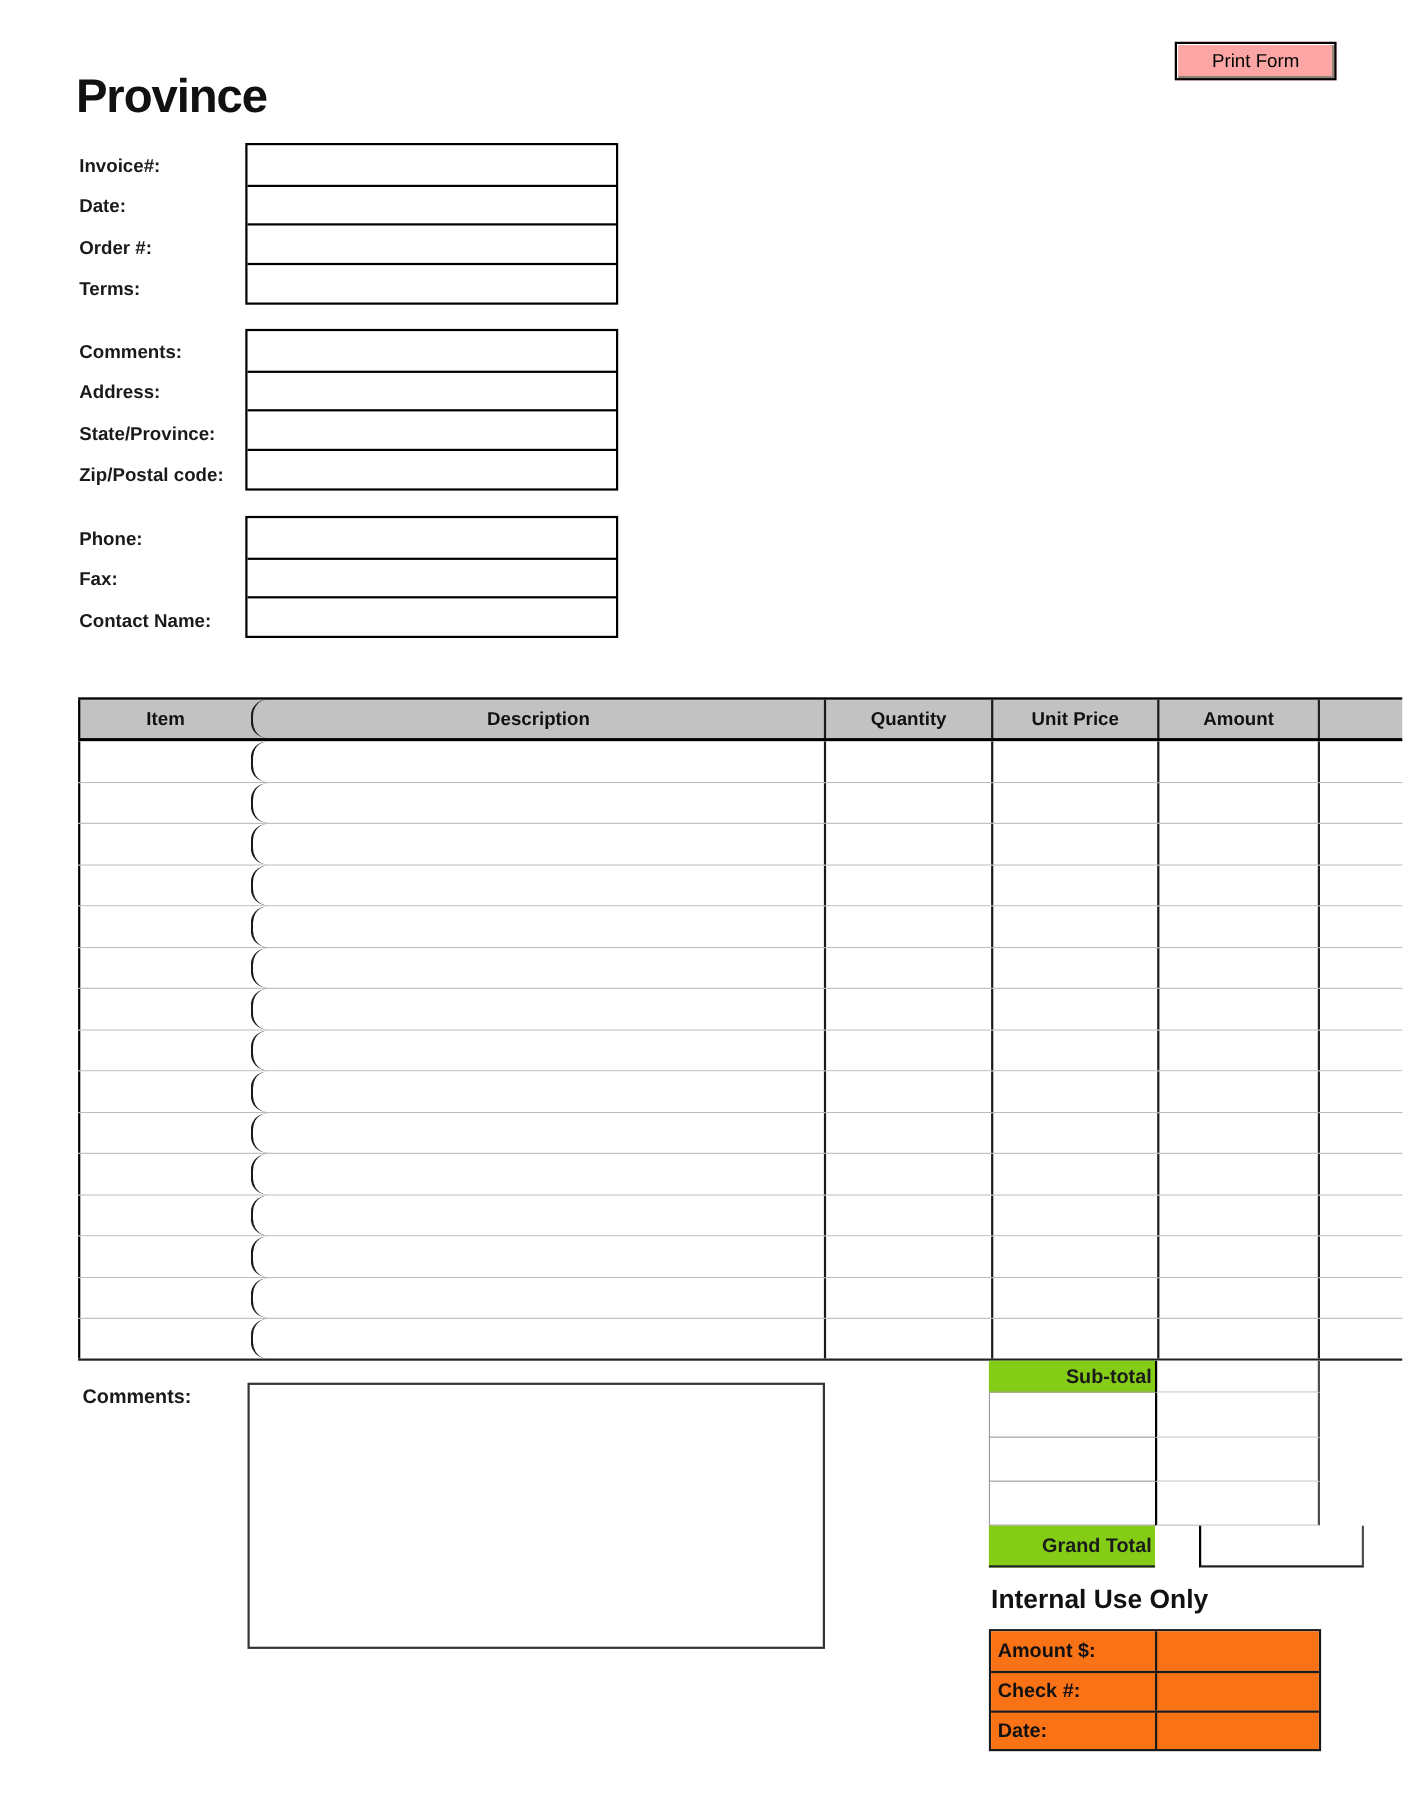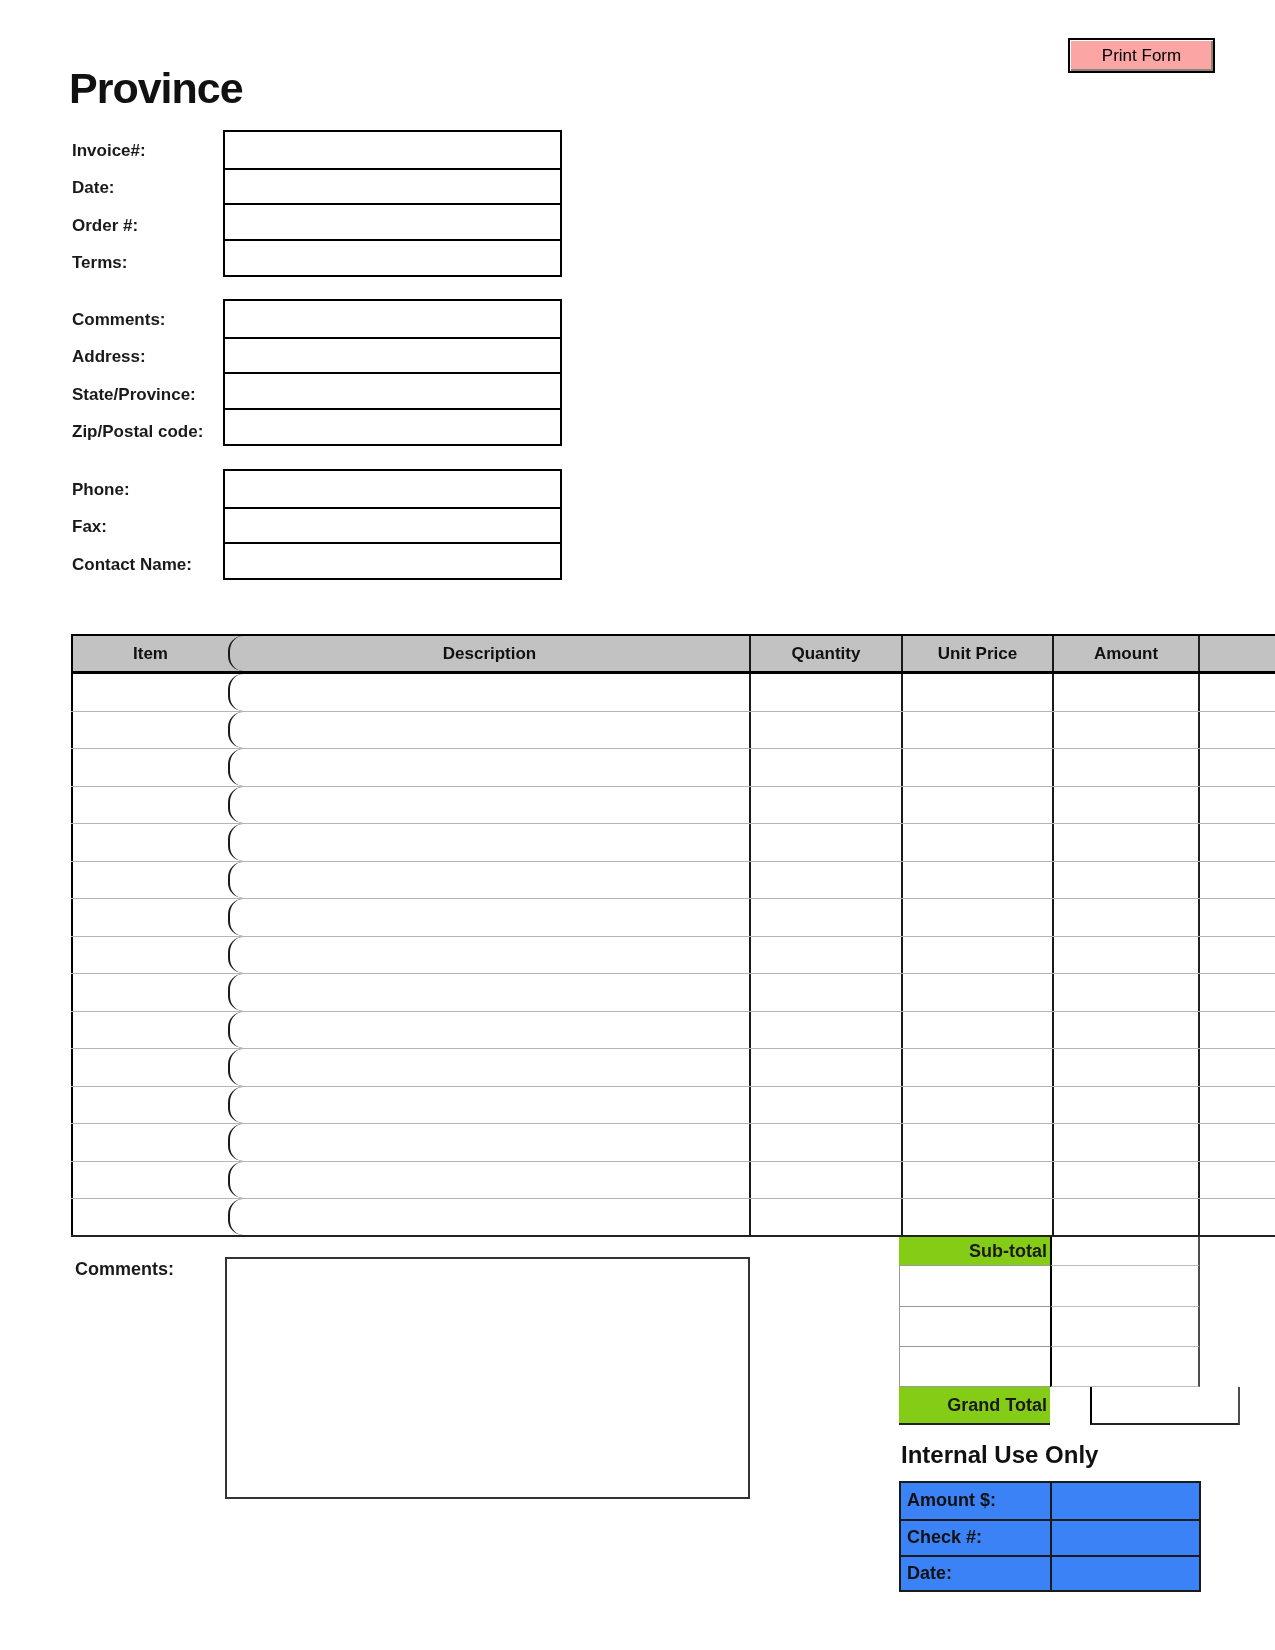--- a/index.html
+++ b/index.html
@@ -51,21 +51,21 @@
   .tot-label.gray.sub { border-bottom:1px solid #999; }
 
   
   .comments-label { position:absolute; left:75px; top:1259px; font-size:18px; font-weight:bold; }
   .comments-box { position:absolute; left:225px; top:1257px; width:525px; height:242px;
       border:2px solid #333; background:#fff; }
 
   
   .internal-heading { position:absolute; left:901px; top:1441px; font-size:24px; font-weight:bold; color:#111; }
   .internal { position:absolute; left:899px; top:1481px; width:302px; border:2px solid #1a1a1a; }
-  .internal .irow { display:flex; height:35.8px; border-top:2px solid #1a1a1a; background:#3b82f6; }
+  .internal .irow { display:flex; height:35.8px; border-top:2px solid #1a1a1a; background:#f97316; }
   .internal .irow:first-child { border-top:none; }
   .ilabel { flex:0 0 149px; display:flex; align-items:center; padding-left:6px;
       font-size:18px; font-weight:bold; color:#111; }
   .ivalue { flex:1 1 auto; border-left:2px solid #1a1a1a; }
 </style>
 </head>
 <body>
 
 <div class="page">
 

